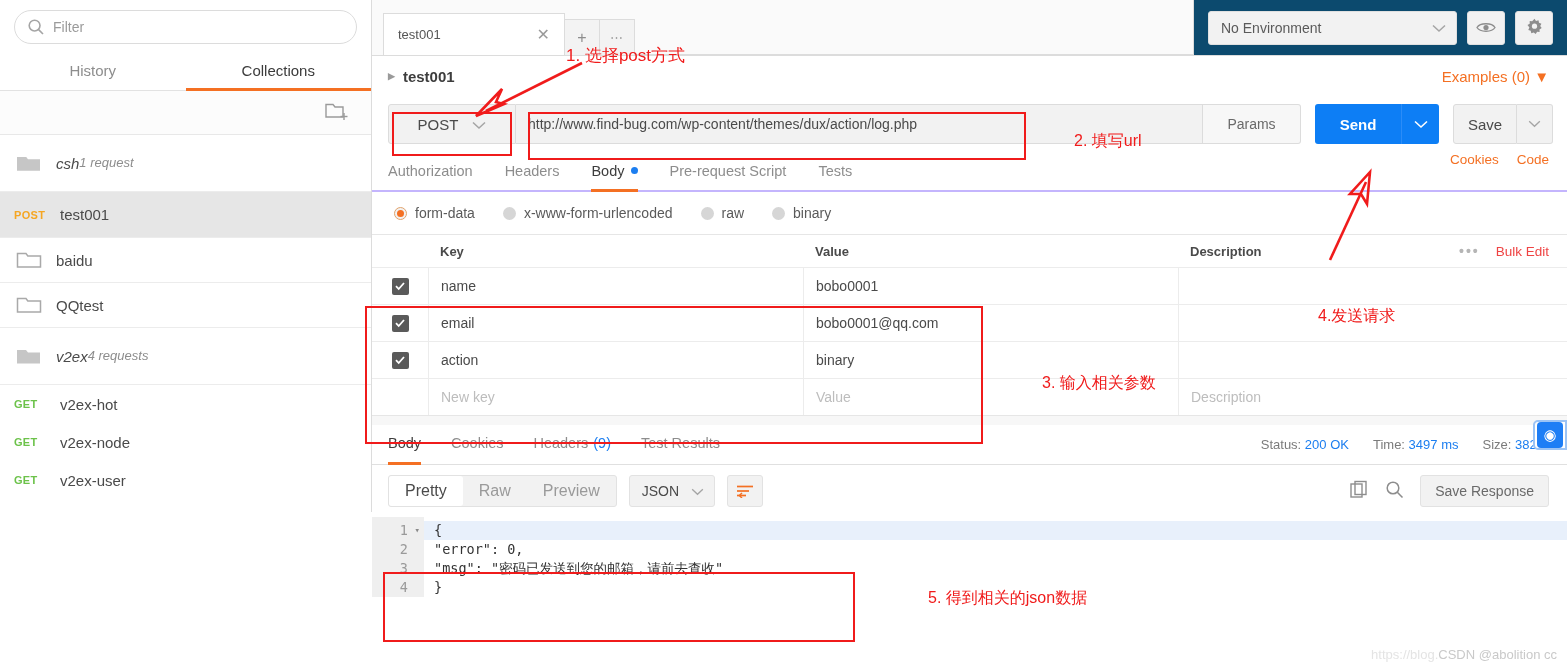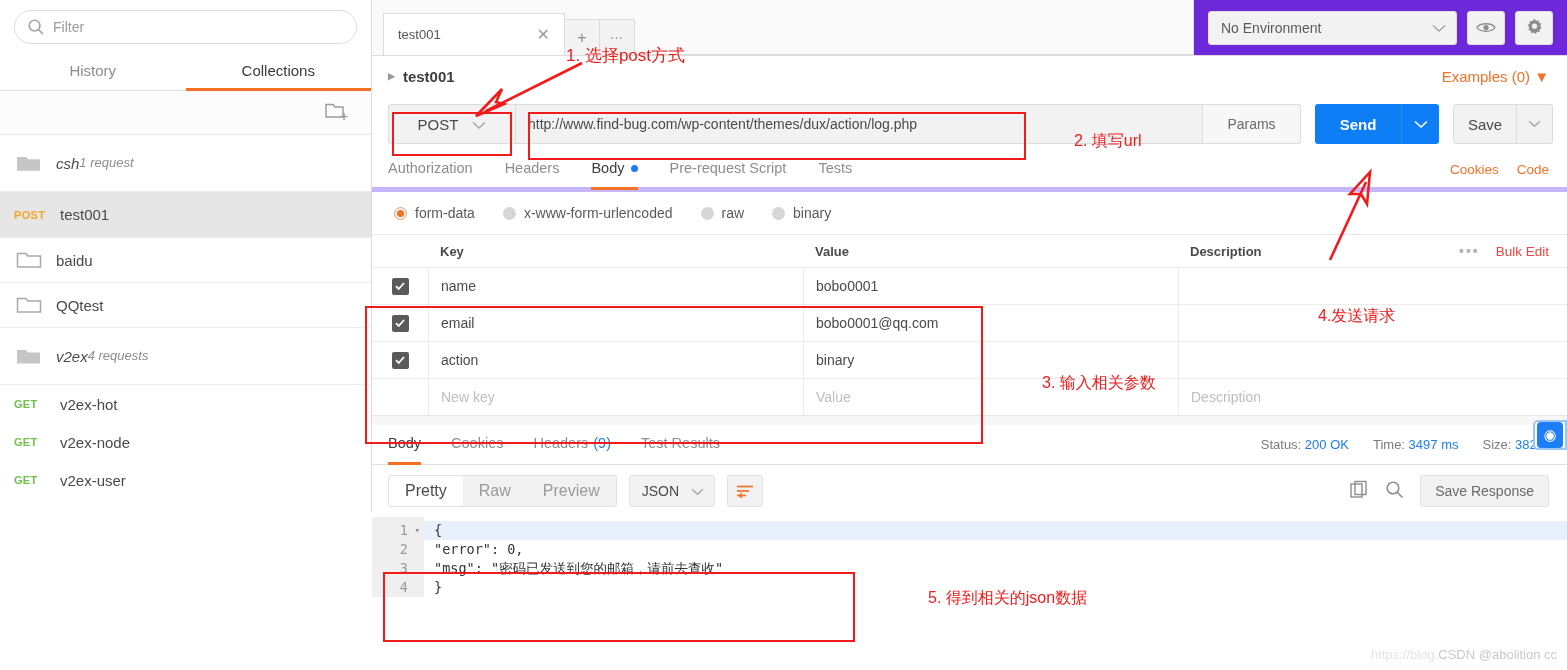--- a/index.html
+++ b/index.html
@@ -86,21 +86,21 @@
   .tab-close { color: #9a9a9a; font-size: 16px; line-height: 1; padding: 0 2px; cursor: pointer; }
   .tab-btn {
     height: 36px; width: 36px; border: 1px solid #dcdcdc; border-bottom: none;
     background: #f3f3f3; display: flex; align-items: center; justify-content: center;
     color: #8d8d8d; font-size: 16px; cursor: pointer; margin-left: -1px;
   }
   .tabstrip-fill { flex: 1; border-bottom: 1px solid #dcdcdc; }
 
   .envzone {
     width: 374px; flex: 0 0 374px; border-left: 1px solid #dcdcdc;
-    display: flex; align-items: center; gap: 10px; padding: 0 14px; background: #6d28d9;
+    display: flex; align-items: center; gap: 10px; padding: 0 14px; background: #0c4a6e;
   }
   .env-select {
     flex: 1; height: 34px; background: #f2f2f2; border: 1px solid #e0e0e0;
     border-radius: 3px; display: flex; align-items: center; justify-content: space-between;
     padding: 0 10px 0 12px; font-size: 14px; color: #5a5a5a; cursor: pointer;
   }
   .icon-btn {
     width: 38px; height: 34px; background: #f2f2f2; border: 1px solid #e0e0e0;
     border-radius: 3px; display: flex; align-items: center; justify-content: center; cursor: pointer;
   }
@@ -151,21 +151,21 @@
     display: flex; align-items: center; justify-content: center; cursor: pointer;
   }
   .save-caret {
     width: 36px; height: 40px; background: #f2f2f2; border: 1px solid #dcdcdc;
     border-left: none; border-radius: 0 3px 3px 0;
     display: flex; align-items: center; justify-content: center; cursor: pointer;
   }
 
   
   .reqtabs {
-    display: flex; align-items: center; border-bottom: 5px solid #c4b5fd;
+    display: flex; align-items: flex-start; border-bottom: 2px solid #c4b5fd;
     padding: 0 18px 0 16px; height: 40px; background: #fff;
   }
   .rtab {
     font-size: 14.5px; color: #8d8d8d; padding: 9px 0 9px 0; margin-right: 32px;
     cursor: pointer; border-bottom: 3px solid transparent; position: relative;
     display: flex; align-items: center; gap: 6px; height: 40px; box-sizing: border-box;
   }
   .rtab.active { color: #3d3d3d; border-bottom-color: #f47023; }
   .blue-dot { width: 7px; height: 7px; border-radius: 50%; background: #1c7ef0; display: inline-block; }
   .reqtabs .right-links { margin-left: auto; display: flex; gap: 18px; }

